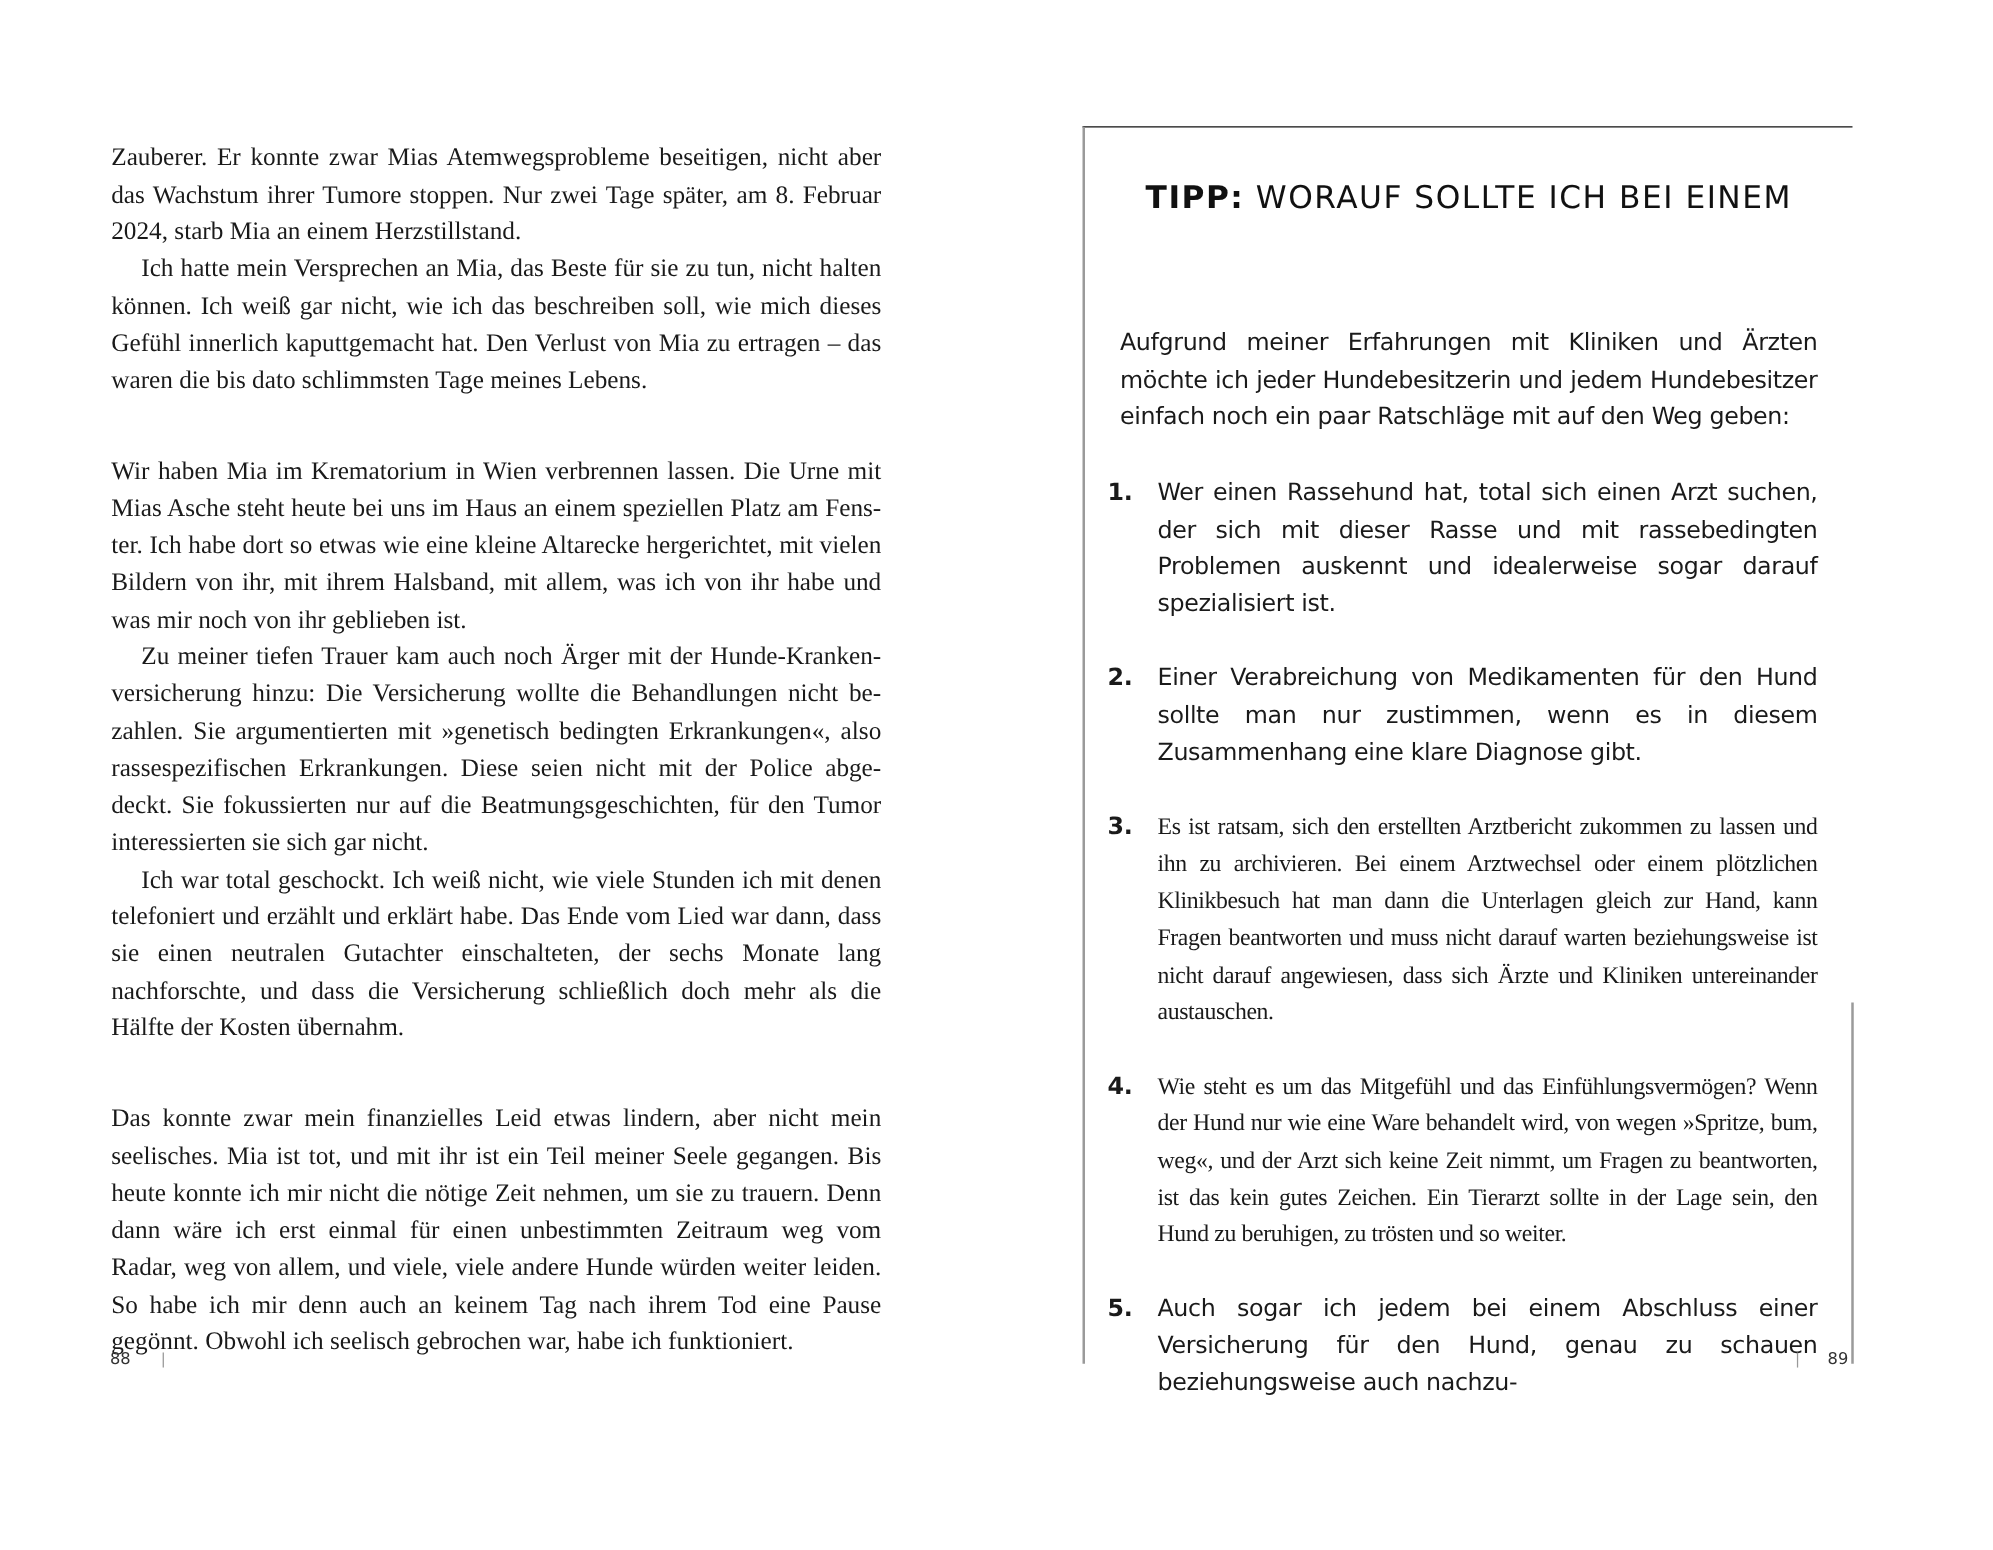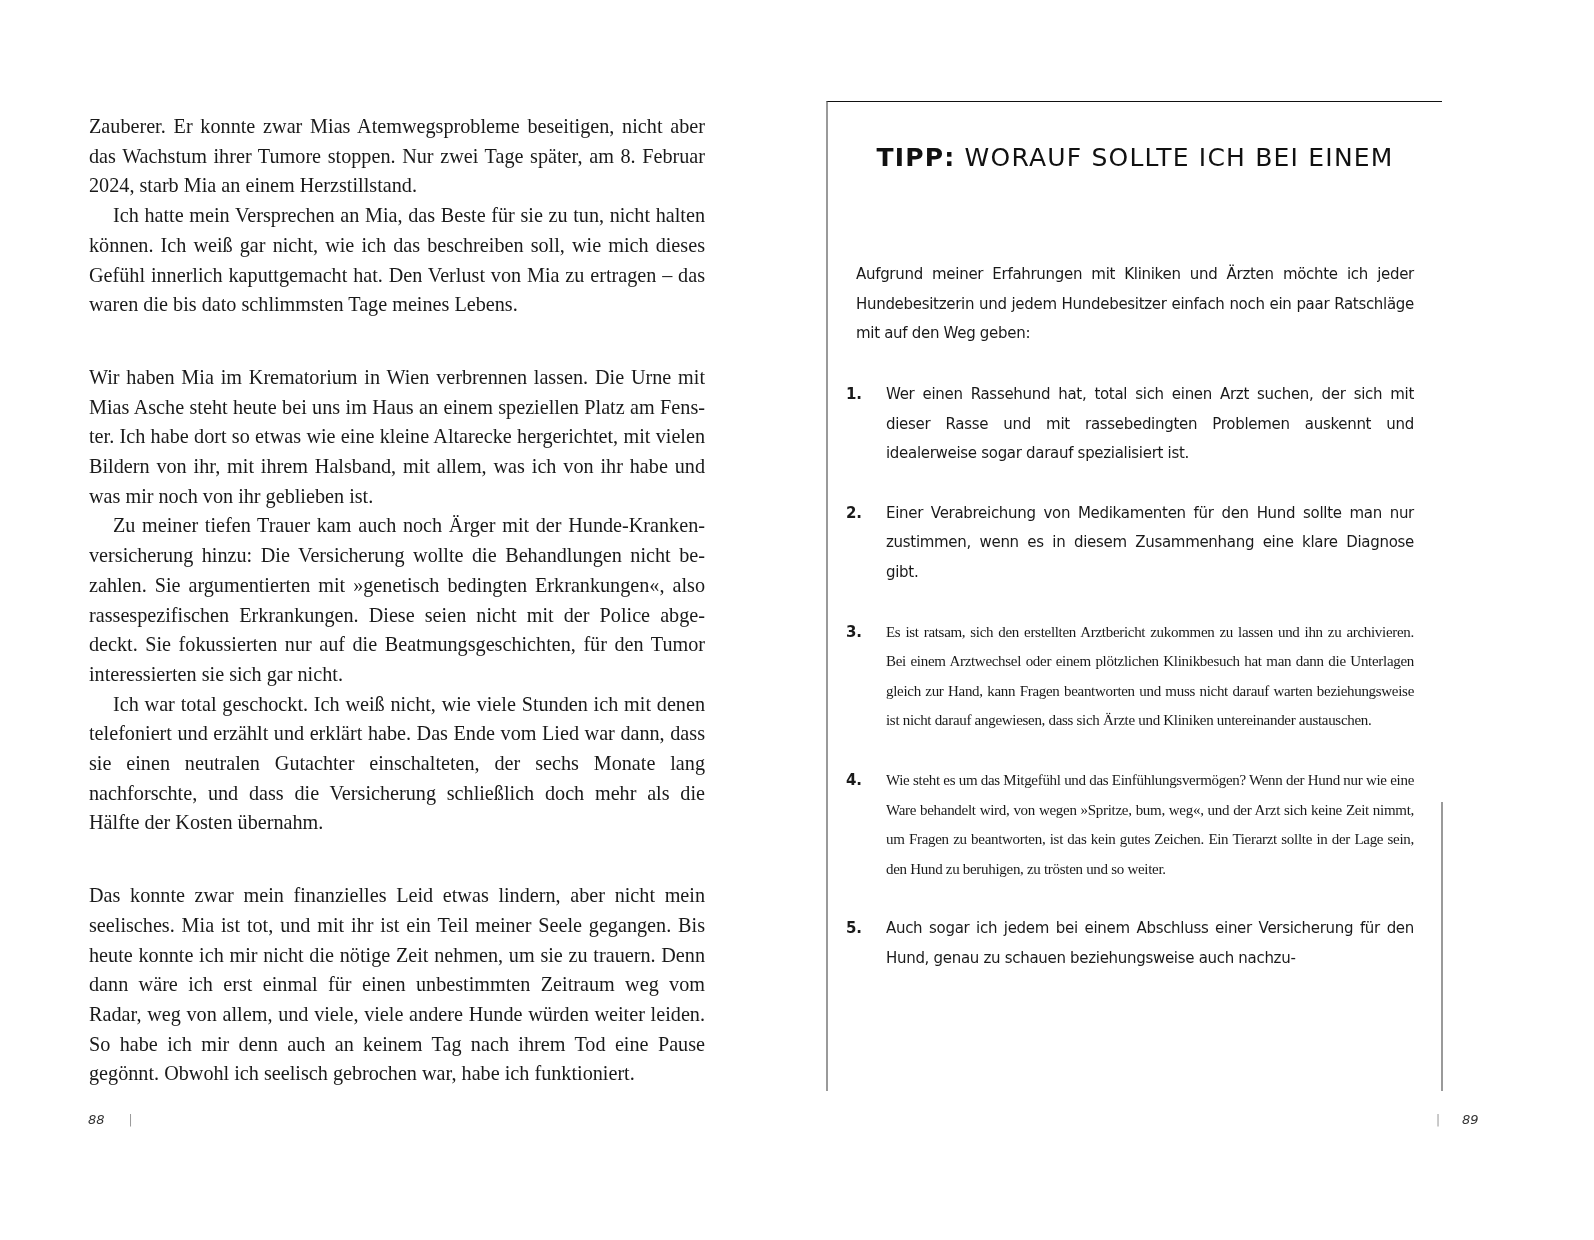--- a/index.html
+++ b/index.html
@@ -48,25 +48,24 @@
     .serif-body p.section-start {
       margin-top: 43px;
     }
     .serif-body p.last-line-left {
       text-align-last: left;
     }
 
     
     .folio {
       position: absolute;
-      top: 1112px;
+      top: 1080px;
       font-family: "DejaVu Sans", "Liberation Sans", sans-serif;
       font-size: 13px;
       color: #333;
-      font-style: italic;
     }
     .folio-left {
       left: 88px;
     }
     .folio-left .bar {
       margin-left: 24px;
       color: #999;
       font-size: 12px;
     }
     .folio-right {
@@ -74,21 +73,21 @@
     }
     .folio-right .bar {
       margin-right: 22px;
       color: #999;
       font-size: 12px;
     }
 
     
     .tip-box {
       position: absolute;
-      left: 826px;
+      left: 866px;
       top: 101px;
       width: 616px;
       height: 990px;
       border-top: 1.5px solid #111;
       border-left: 2.5px solid #9a9a9a;
       box-sizing: border-box;
     }
     .tip-box .right-rule {
       position: absolute;
       right: -1px;
@@ -108,21 +107,21 @@
       line-height: 43px;
       letter-spacing: 1.2px;
       font-weight: normal;
       color: #111;
     }
     .tip-title .tip-label {
       font-weight: bold;
     }
     .sans-body {
       font-family: "DejaVu Sans", "Liberation Sans", sans-serif;
-      font-size: 15px;
+      font-size: 19px;
       line-height: 29.6px;
       color: #1a1a1a;
       letter-spacing: -0.3px;
     }
     .tip-intro {
       position: absolute;
       left: 28px;
       top: 158px;
       width: 558px;
       text-align: justify;

